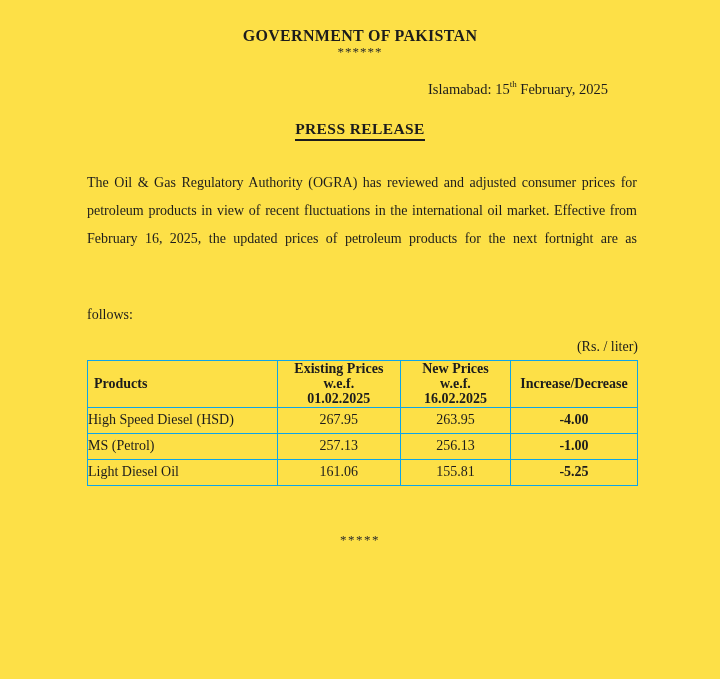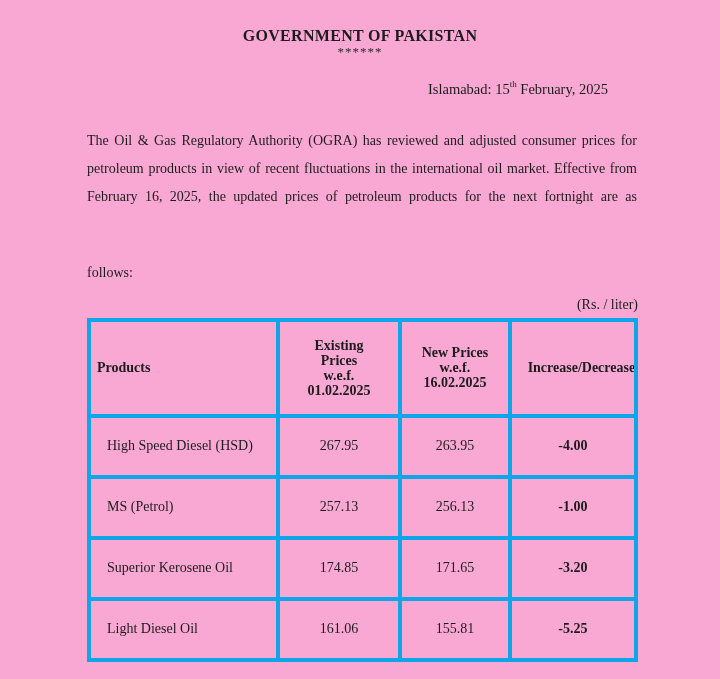--- a/index.html
+++ b/index.html
@@ -4,21 +4,21 @@
 <style>
   html, body {
     margin: 0;
     padding: 0;
     background: #ffffff;
   }
   .page {
     position: relative;
     width: 720px;
     height: 679px;
-    background: #f9a8d4;
+    background: #fde047;
     font-family: "Liberation Serif", "DejaVu Serif", serif;
     color: #1c1c1c;
     overflow: hidden;
   }
   .doc-header {
     padding-top: 26px;
     text-align: center;
   }
   .doc-title {
     font-size: 16px;
@@ -82,22 +82,22 @@
   table.price-table {
     margin: 3px 0 0 87px;
     width: 551px;
     border-collapse: collapse;
     table-layout: fixed;
     font-size: 14px;
     color: #1c1c1c;
   }
   table.price-table th,
   table.price-table td {
-    border: 4px solid #0ea5e9;
-    padding: 16px;
+    border: 1px solid #0ea5e9;
+    padding: 0;
     overflow: hidden;
   }
   col.c-products { width: 34.5%; }
   col.c-existing { width: 22.4%; }
   col.c-new      { width: 20.0%; }
   col.c-change   { width: 23.1%; }
   table.price-table thead th {
     font-weight: bold;
     height: 46px;
     vertical-align: middle;
@@ -138,20 +138,23 @@
 
   <div class="doc-header">
     <div class="doc-title">GOVERNMENT OF PAKISTAN</div>
     <div class="header-stars">******</div>
   </div>
 
   <div class="dateline">
     <span>Islamabad: 15</span><sup>th</sup><span> February, 2025</span>
   </div>
 
+  <div class="press-release">
+    <span class="underlined">PRESS RELEASE</span>
+  </div>
 
   <div class="body-paragraph">
     <div class="body-line">The Oil &amp; Gas Regulatory Authority (OGRA) has reviewed and adjusted consumer prices for</div>
     <div class="body-line">petroleum products in view of recent fluctuations in the international oil market. Effective from</div>
     <div class="body-line">February 16, 2025, the updated prices of petroleum products for the next fortnight are as</div>
     <div class="body-line last">follows:</div>
   </div>
 
   <div class="unit-note">(Rs. / liter)</div>
 
@@ -185,26 +188,20 @@
         <td class="cell-price">263.95</td>
         <td class="cell-change">-4.00</td>
       </tr>
       <tr>
         <td class="cell-product">MS (Petrol)</td>
         <td class="cell-price">257.13</td>
         <td class="cell-price">256.13</td>
         <td class="cell-change">-1.00</td>
       </tr>
       <tr>
-        <td class="cell-product">Superior Kerosene Oil</td>
-        <td class="cell-price">174.85</td>
-        <td class="cell-price">171.65</td>
-        <td class="cell-change">-3.20</td>
-      </tr>
-      <tr>
         <td class="cell-product">Light Diesel Oil</td>
         <td class="cell-price">161.06</td>
         <td class="cell-price">155.81</td>
         <td class="cell-change">-5.25</td>
       </tr>
     </tbody>
   </table>
 
   <div class="footer-stars">*****</div>
 

